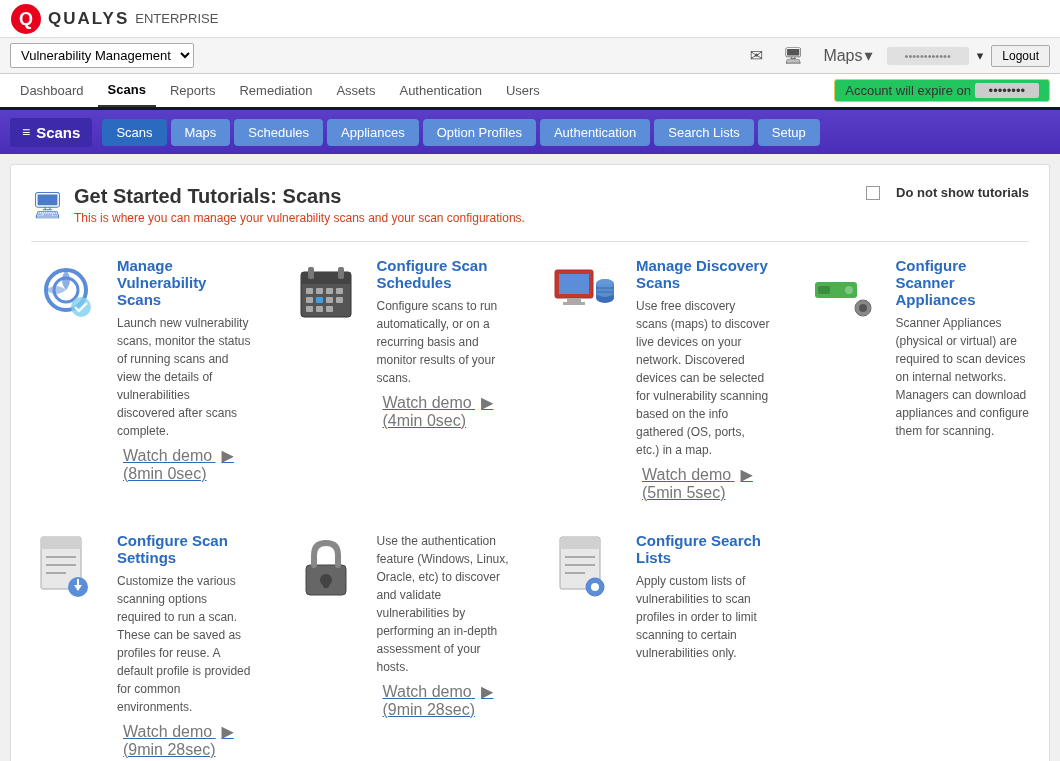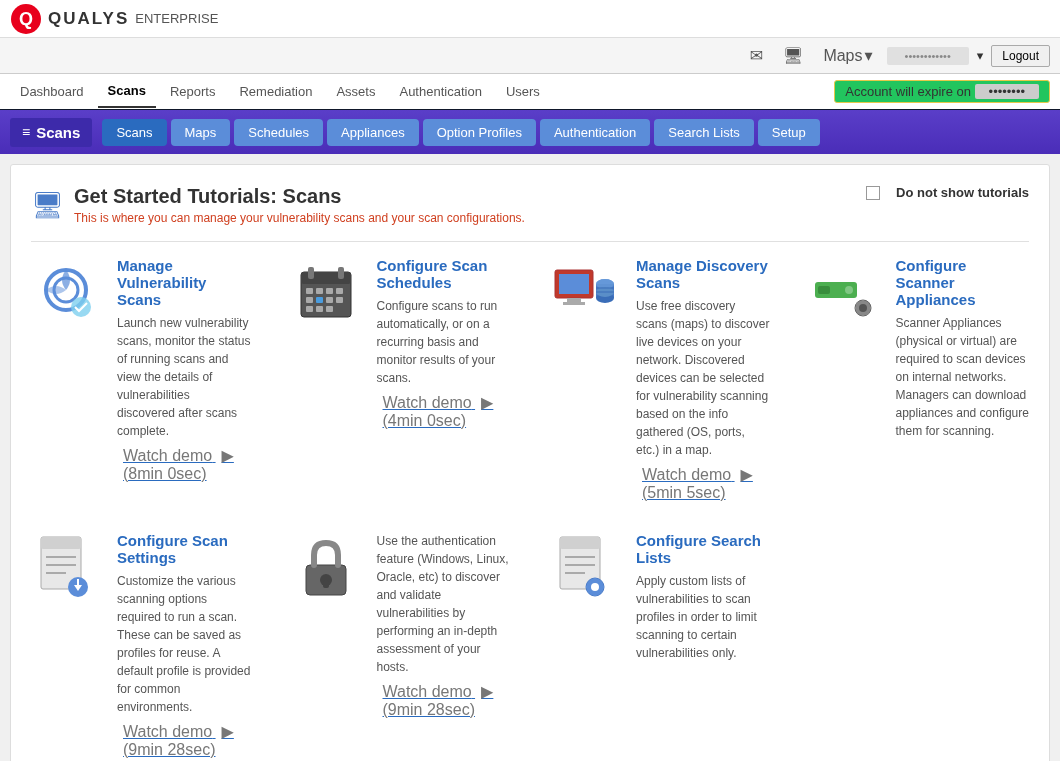--- a/index.html
+++ b/index.html
@@ -12,21 +12,21 @@
     
     .nav-bar { background: #f5f5f5; border-bottom: 1px solid #ccc; padding: 0 10px; display: flex; align-items: center; height: 36px; gap: 4px; }
     .module-select { border: 1px solid #aaa; background: #fff; padding: 3px 6px; font-size: 13px; cursor: pointer; border-radius: 2px; }
     .nav-spacer { flex: 1; }
     .nav-icons { display: flex; align-items: center; gap: 8px; }
     .nav-icon-btn { background: none; border: none; cursor: pointer; font-size: 16px; color: #555; padding: 2px 6px; }
     .nav-account { font-size: 11px; color: #888; background: #e8e8e8; padding: 2px 8px; border-radius: 2px; }
     .logout-btn { background: #f0f0f0; border: 1px solid #aaa; padding: 3px 10px; cursor: pointer; font-size: 12px; border-radius: 2px; }
 
     
-    .main-nav { background: #fff; border-bottom: 1px solid #0f172a; padding: 0 10px; display: flex; align-items: center; height: 36px; gap: 4px; }
+    .main-nav { background: #fff; border-bottom: 3px solid #0f172a; padding: 0 10px; display: flex; align-items: center; height: 36px; gap: 4px; }
     .main-nav a { color: #555; text-decoration: none; padding: 8px 10px; font-size: 13px; display: inline-block; }
     .main-nav a.active { color: #000; font-weight: bold; border-bottom: 2px solid #333; }
     .account-expire { background: #22c55e; border: 1px solid #e6c84a; padding: 3px 10px; font-size: 13px; border-radius: 3px; margin-left: auto; color: #333; }
 
     
     .sub-nav { background: linear-gradient(to bottom, #5a3ec8, #4a2db8); padding: 0 10px; display: flex; align-items: center; height: 44px; gap: 4px; }
     .sub-nav-title { background: #3d2aaa; color: #fff; padding: 6px 12px; font-size: 15px; font-weight: bold; border-radius: 3px; display: flex; align-items: center; gap: 6px; margin-right: 6px; }
     .sub-nav-tab { background: #5b8dd9; color: #fff; padding: 6px 14px; font-size: 13px; border-radius: 4px; cursor: pointer; text-decoration: none; display: inline-block; border: none; }
     .sub-nav-tab.active { background: #2a6bbf; }
 
@@ -64,20 +64,23 @@
     <svg width="32" height="32" viewBox="0 0 32 32">
       <circle cx="16" cy="16" r="15" fill="#e8001c"></circle>
       <text x="16" y="22" text-anchor="middle" font-size="18" font-weight="bold" fill="white">Q</text>
     </svg>
     <span style="font-size:17px;font-weight:bold;color:#333;letter-spacing:2px;">QUALYS</span>
     <span style="font-size:13px;color:#555;">ENTERPRISE</span>
   </div>
 </div>
 
 <div class="nav-bar">
+  <select class="module-select">
+    <option>Vulnerability Management</option>
+  </select>
   <div class="nav-spacer"></div>
   <div class="nav-icons">
 
     <button class="nav-icon-btn">✉</button>
 
     <button class="nav-icon-btn">🖥</button>
 
     <button class="nav-icon-btn" style="display:flex;align-items:center;gap:2px;">
       <span>Maps</span>
       <span>▾</span>

